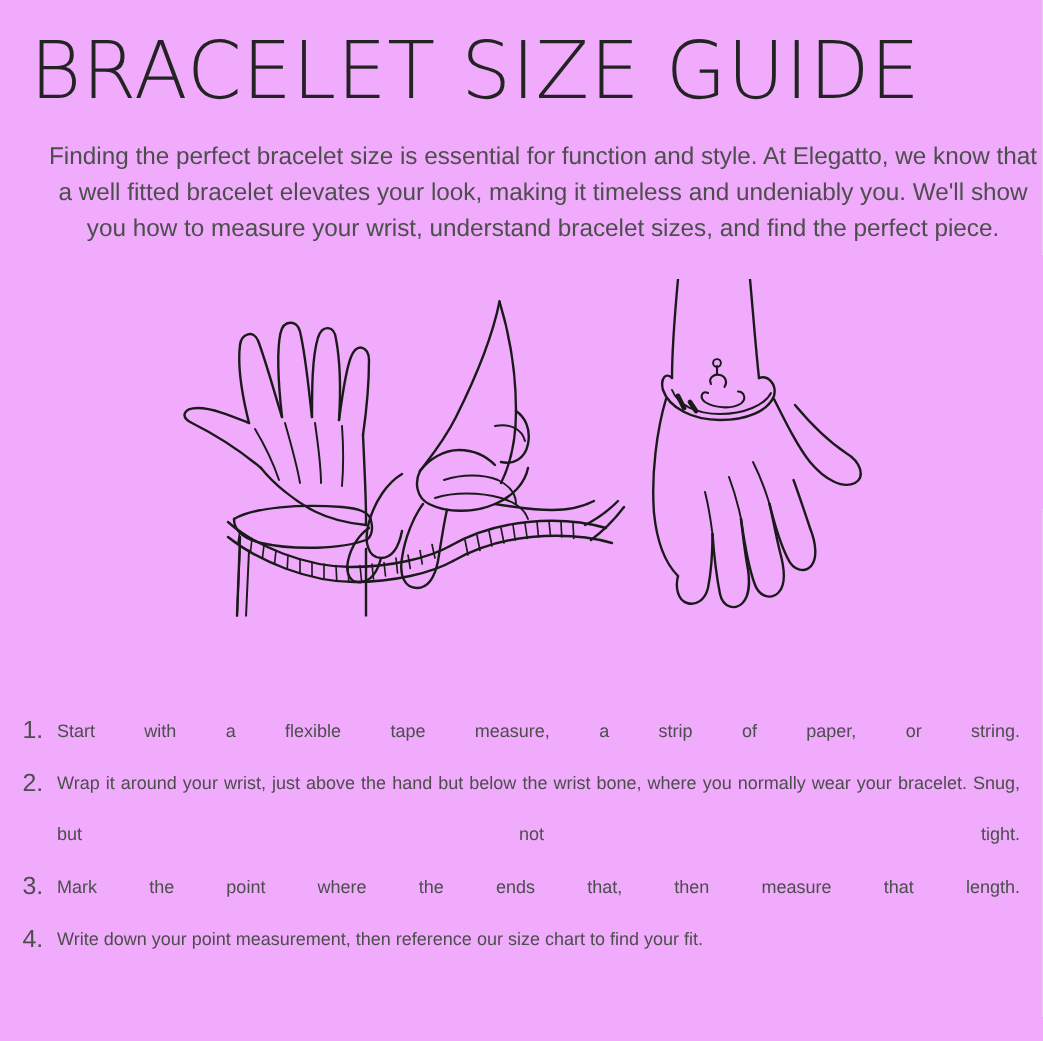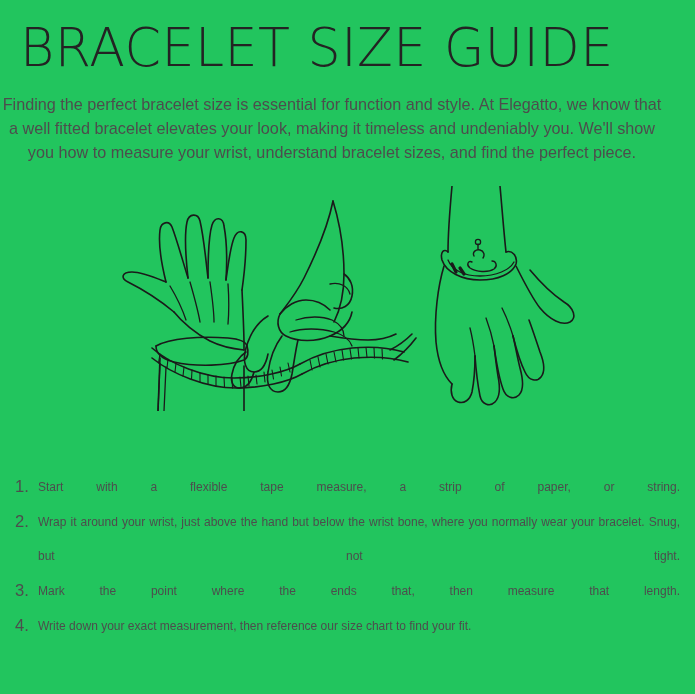--- a/index.html
+++ b/index.html
@@ -11,21 +11,21 @@
     height: 694px;
     background: #efefef;
     font-family: "Liberation Sans", sans-serif;
     overflow: hidden;
     position: relative;
   }
 
   .page {
     width: 695px;
     height: 694px;
-    background: #22c55e;
+    background: #f0abfc;
     box-sizing: border-box;
     position: relative;
   }
 
   
   .title {
     position: absolute;
     top: 18px;
     left: 20px;
     width: 660px;
@@ -38,21 +38,21 @@
     white-space: nowrap;
     transform: scaleX(0.985);
     transform-origin: left center;
     -webkit-text-stroke: 0px;
   }
 
   
   .intro {
     position: absolute;
     top: 92px;
-    left: 2px;
+    left: 32px;
     width: 660px;
     text-align: center;
     font-size: 16.2px;
     line-height: 24.2px;
     color: #4d4d4d;
     font-weight: 400;
   }
 
   
   .illustration {
@@ -257,18 +257,18 @@
       <span class="step-text justify">Wrap it around your wrist, just above the hand but below the wrist bone, where you normally wear your bracelet. Snug, but not tight.</span>
     </div>
 
     <div class="step">
       <span class="step-num">3.</span>
       <span class="step-text justify">Mark the point where the ends that, then measure that length.</span>
     </div>
 
     <div class="step">
       <span class="step-num">4.</span>
-      <span class="step-text plain">Write down your exact measurement, then reference our size chart to find your fit.</span>
+      <span class="step-text plain">Write down your point measurement, then reference our size chart to find your fit.</span>
     </div>
 
   </div>
 
 </div>
 
 </body></html>

